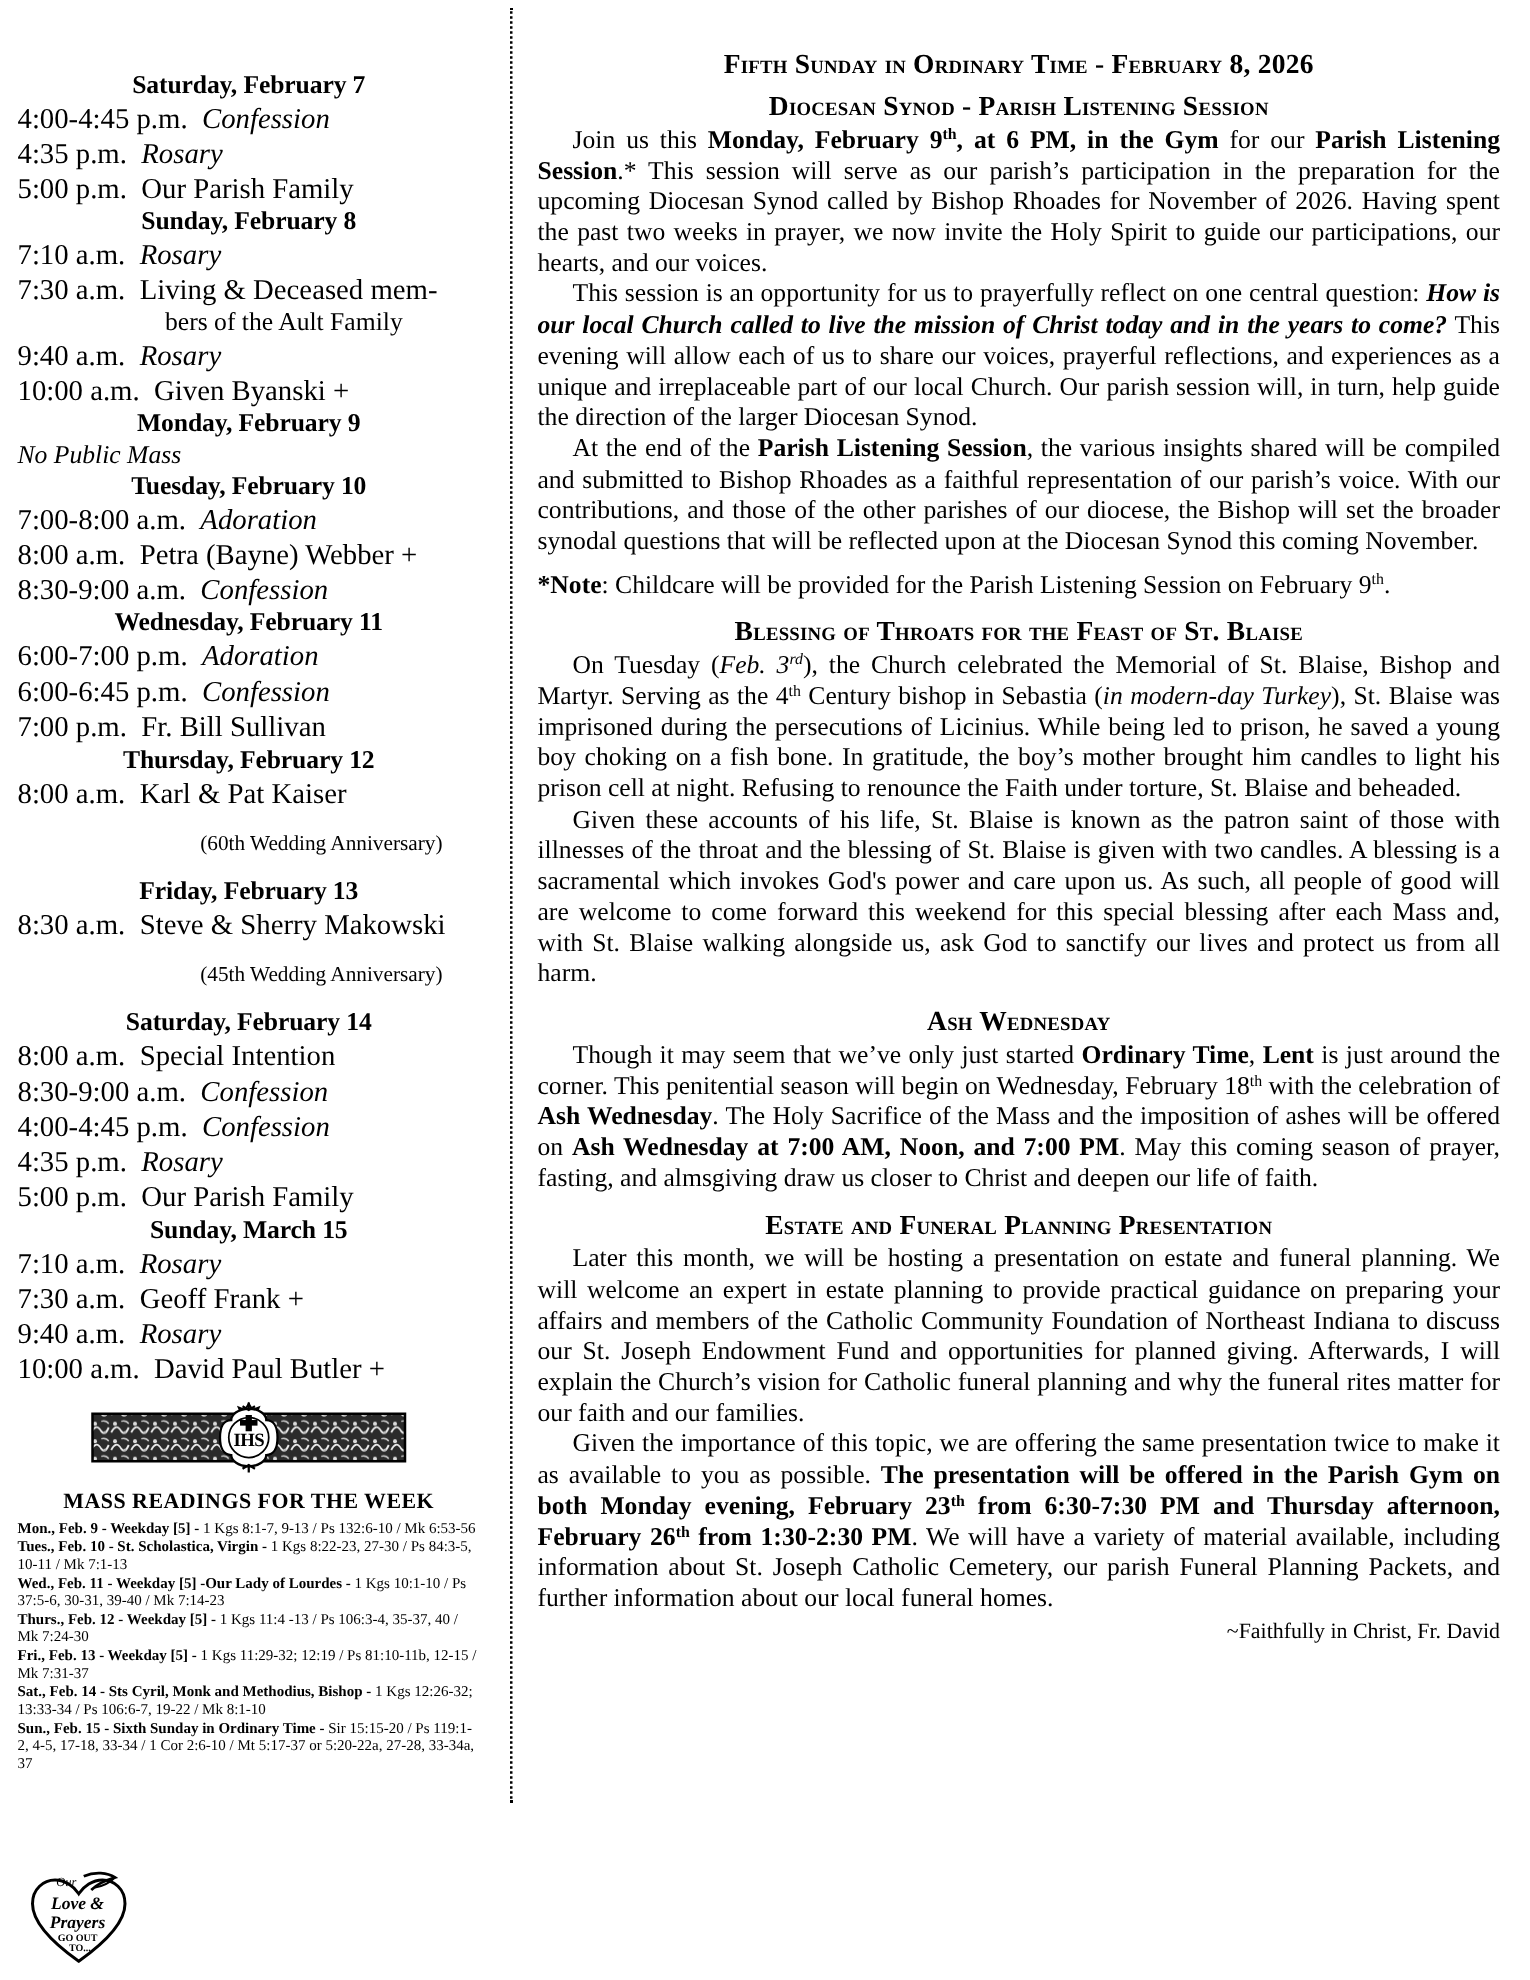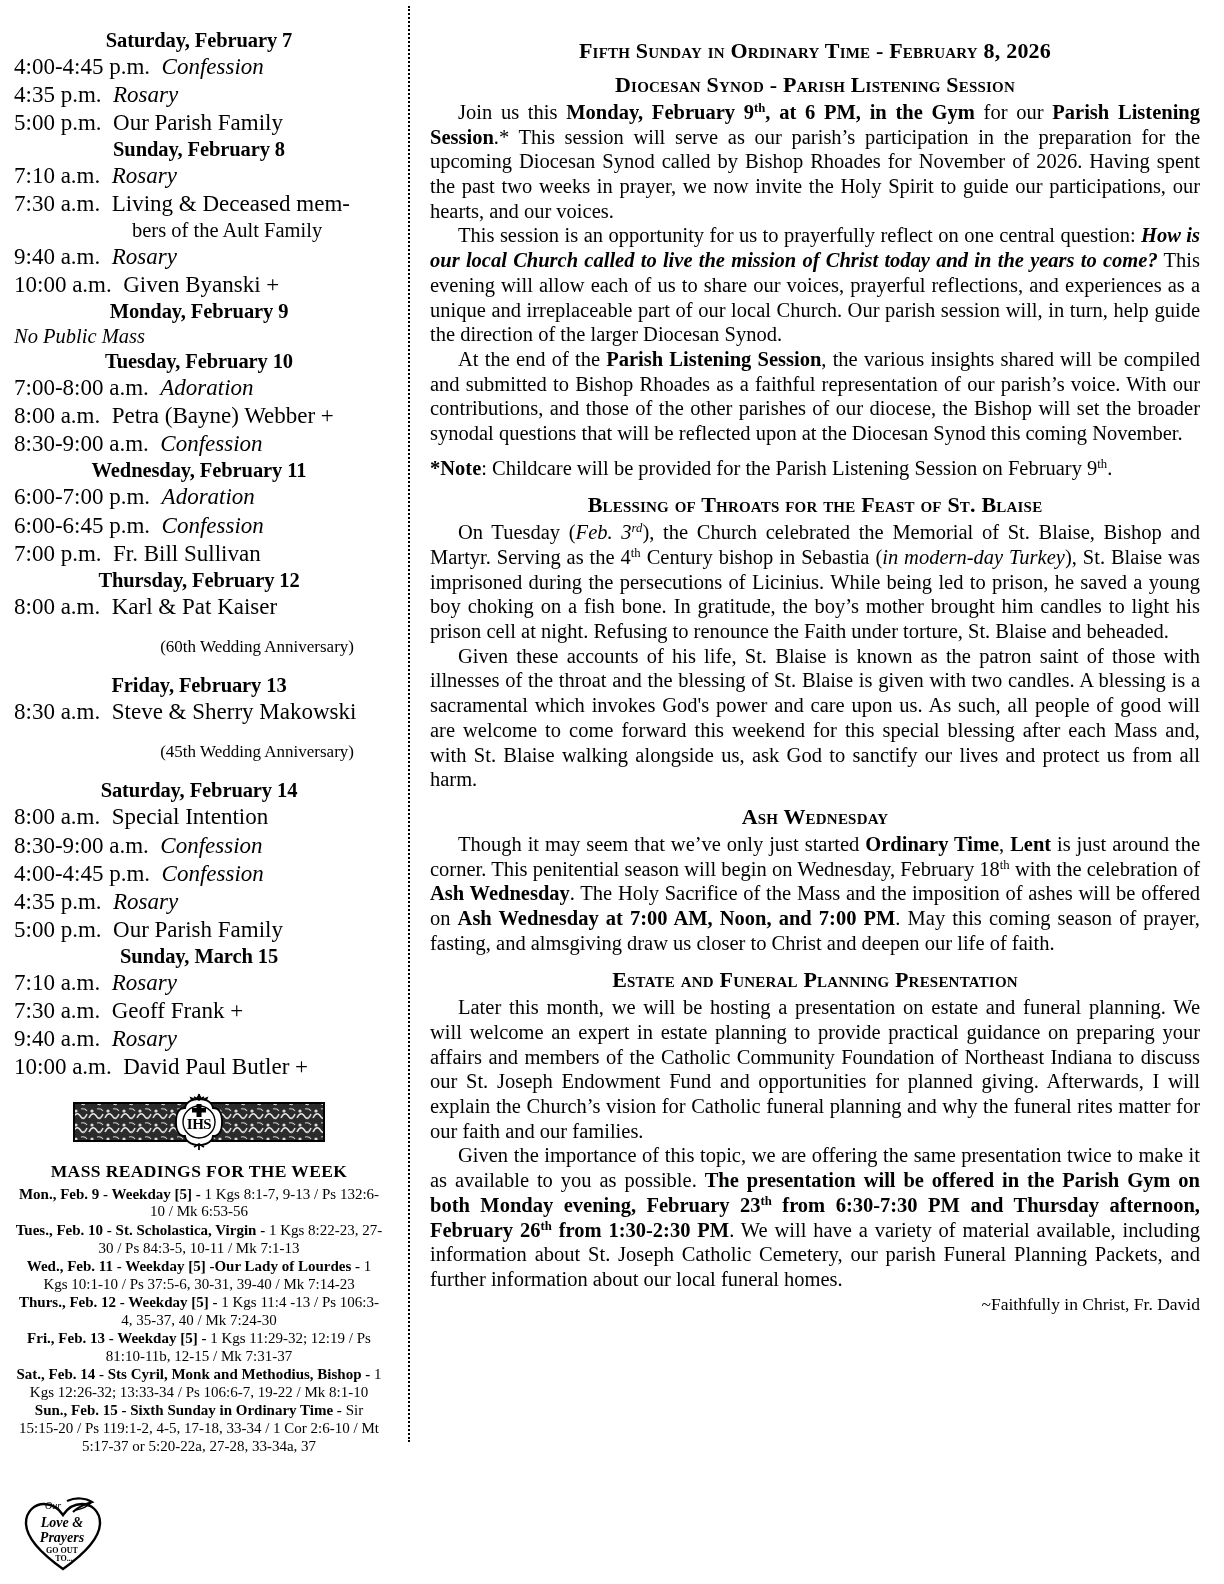--- a/index.html
+++ b/index.html
@@ -27,21 +27,21 @@
     position: absolute;
     left: 0; top: 0;
     width: 1224px;
     height: 1484px;
     display: flex;
     align-items: flex-start;
   }
   .col-left {
     width: 398px;
     flex: 0 0 398px;
-    padding: 28px 14px 0 14px;
+    padding: 56px 14px 0 14px;
     box-sizing: border-box;
   }
   .col-divider {
     width: 22px;
     flex: 0 0 22px;
     align-self: stretch;
     position: relative;
   }
   .col-divider::before {
     content: "";
@@ -107,24 +107,24 @@
 
   
   .readings-title {
     text-align: center;
     font-weight: bold;
     font-size: 17.5px;
     letter-spacing: 0.4px;
     margin: 6px 0 4px 0;
   }
   .reading {
-    font-size: 15px;
+    font-size: 12px;
     line-height: 1.17;
     margin: 0 0 1px 0;
-    text-align: center;
+    text-align: left;
   }
   .reading b { font-weight: bold; }
 
   
   .banner-title {
     text-align: center;
     font-weight: bold;
     font-size: 22px;
     margin: 0 0 8px 0;
     font-variant: small-caps;

